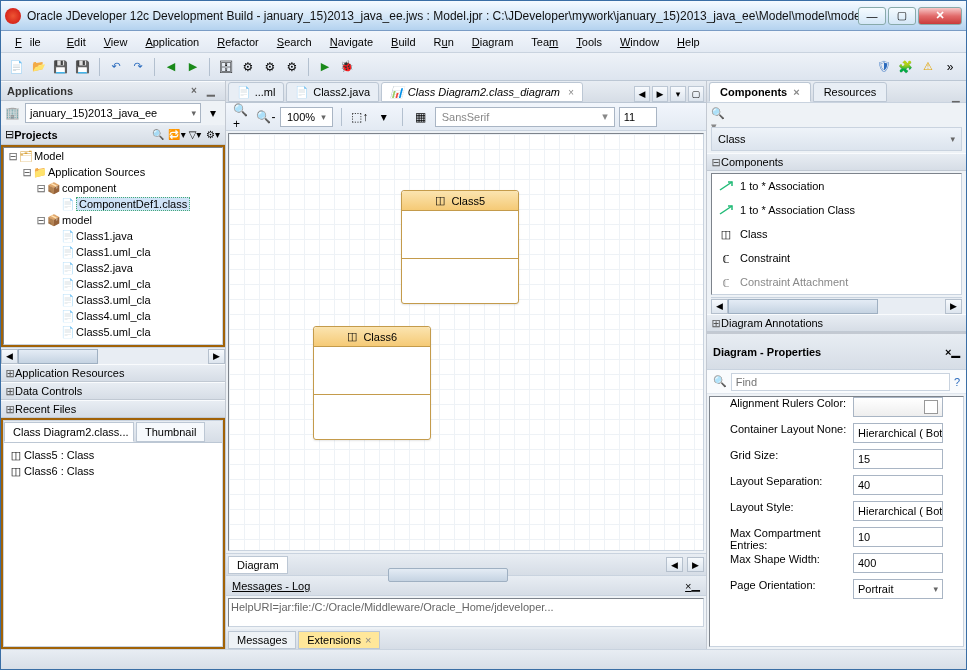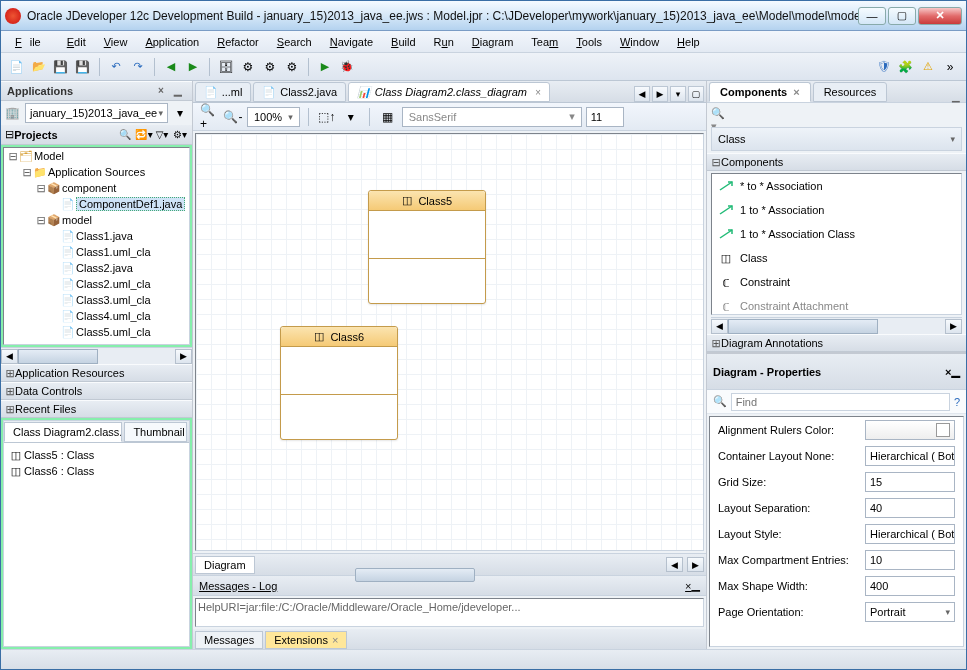--- a/index.html
+++ b/index.html
@@ -10,21 +10,21 @@
 .winbtns { display: flex; gap: 2px; }
 .winbtn { width: 28px; height: 18px; border: 1px solid #8aa; border-radius: 3px; background: linear-gradient(#f5fbff,#d4e7f7); display: flex; align-items: center; justify-content: center; font-size: 11px; }
 .winbtn.close { background: linear-gradient(#f7c7c7,#e26b6b,#c93a3a); color: #fff; width: 44px; font-weight: bold; }
 .menubar { height: 22px; background: linear-gradient(#f2f6fc,#e3eaf3); display: flex; align-items: center; padding: 0 6px; gap: 2px; border-bottom: 1px solid #c9d3df; }
 .menubar span { padding: 2px 8px; border-radius: 2px; }
 .menubar span u { text-decoration: underline; }
 .toolbar { height: 28px; background: linear-gradient(#eef2f8,#dde5ef); display: flex; align-items: center; padding: 0 6px; gap: 2px; border-bottom: 1px solid #bcc7d4; position: relative; }
 .tb-ico { width: 20px; height: 20px; border: 1px solid transparent; border-radius: 2px; display: flex; align-items: center; justify-content: center; font-size: 12px; }
 .tb-sep { width: 1px; height: 18px; background: #b3c0cf; margin: 0 4px; }
 .main-area { display: flex; height: calc(670px - 30px - 22px - 28px - 22px); }
-.left-col { width: 192px; display: flex; flex-direction: column; border-right: 1px solid #c3c9d2; background: #86efac; }
+.left-col { width: 225px; display: flex; flex-direction: column; border-right: 1px solid #c3c9d2; background: #a16207; }
 .panel-header { height: 20px; background: linear-gradient(#e8edf3,#d6dde6); border-top: 1px solid #f9fbfd; border-bottom: 1px solid #c1c9d3; display: flex; align-items: center; padding: 0 6px; font-weight: bold; color: #333; }
 .panel-header .spacer { flex: 1; }
 .panel-header .mini-ico { width: 12px; height: 12px; margin-left: 4px; font-size: 10px; color: #666; }
 .app-select-row { height: 24px; background: #eef2f6; display: flex; align-items: center; padding: 2px 4px; gap: 4px; }
 .app-select { flex: 1; height: 20px; border: 1px solid #a9b5c4; background: #fff; display: flex; align-items: center; padding: 0 4px; }
 .app-select .dd { margin-left: auto; font-size: 9px; color: #666; }
 .projects-bar { height: 20px; background: linear-gradient(#e8edf3,#d6dde6); display: flex; align-items: center; padding: 0 4px; border-bottom: 1px solid #c1c9d3; }
 .projects-bar .lbl { font-weight: bold; margin-right: auto; }
 .projects-bar .ico { width: 16px; height: 16px; margin-left: 2px; font-size: 10px; display: flex; align-items:center; justify-content:center; }
 .tree-area { flex: 0 0 auto; height: 198px; background: #fff; border: 1px inset #c9d3df; margin: 2px; overflow: auto; position: relative; }
@@ -91,21 +91,21 @@
 .accordion .plus { width:10px; text-align:center; color:#555; }
 .comp-list { background:#fff; border:1px inset #c9d3df; margin: 2px 4px; max-height: 142px; overflow:auto; }
 .comp-item { height: 24px; display:flex; align-items:center; gap:6px; padding:0 6px;}
 .comp-item .ic { width:16px; height:16px; display:flex; align-items:center; justify-content:center; }
 
 .props-panel { flex:1; display:flex; flex-direction:column; border-top:2px solid #c3c9d2; }
 .props-panel .hdr { height:36px; background: linear-gradient(#e8edf3,#d6dde6); display:flex; align-items:center; padding:0 6px; border-bottom:1px solid #c9d3df; font-weight:bold; }
 .props-panel .find-row { height:24px; display:flex; align-items:center; padding:0 6px; gap:4px; background:#f9fbfd; border-bottom:1px solid #e1e7ee; }
 .props-panel .find-row input { flex:1; border:1px solid #c9d3df; height:18px; padding:0 4px; color:#888; }
 .props-body { flex:1; background:#fff; margin:2px; border:1px inset #c9d3df; overflow:auto; }
-.prop-row { height: 26px; display:flex; align-items:center; padding:0 8px; }
+.prop-row { height: 26px; display:flex; padding:0 20px; }
 .prop-row .k { flex:1; }
 .prop-row .v { width: 90px; height:20px; border:1px solid #a9b5c4; background:#fff; display:flex; align-items:center; padding:0 4px; overflow:hidden; white-space:nowrap; }
 .prop-row .v.dd:after { content:"▾"; margin-left:auto; font-size:9px; color:#666; }
 
 .statusbar { height:22px; background: linear-gradient(#e8edf3,#d6dde6); border-top:1px solid #c9d3df; }
 
 .ic-folder { color:#d8a23b; } 
 .ic-pkg { color:#c98d2a; }
 .ic-java { color:#3a80c3; }
 .ic-uml { color:#888; }
@@ -227,21 +227,21 @@
           <span class="ic ic-folder">📁</span>
           <span class="lbl">Application Sources</span>
         </div>
       <div class="tree-row" style="padding-left:32px">
           <span class="tw">⊟</span>
           <span class="ic ic-pkg">📦</span>
           <span class="lbl">component</span>
         </div>
       <div class="tree-row sel" style="padding-left:56px">
           <span class="ic">📄</span>
-          <span class="lbl">ComponentDef1.java</span>
+          <span class="lbl">ComponentDef1.class</span>
         </div>
       <div class="tree-row" style="padding-left:32px">
           <span class="tw">⊟</span>
           <span class="ic ic-pkg">📦</span>
           <span class="lbl">model</span>
         </div>
       <div class="tree-row" style="padding-left:56px">
           <span class="ic ic-java">📄</span>
           <span class="lbl">Class1.java</span>
         </div>
@@ -429,29 +429,20 @@
         <span>Components</span>
       </div>
     <div class="comp-list">
       <div class="comp-item">
           <span class="ic">
             <svg class="assoc" viewBox="0 0 16 16">
               <line x1="2" y1="12" x2="14" y2="4" stroke="#2b7" stroke-width="1.5"></line>
               <polyline points="10,4 14,4 14,8" fill="none" stroke="#2b7" stroke-width="1.5"></polyline>
             </svg>
           </span>
-          <span>* to * Association</span>
-        </div>
-      <div class="comp-item">
-          <span class="ic">
-            <svg class="assoc" viewBox="0 0 16 16">
-              <line x1="2" y1="12" x2="14" y2="4" stroke="#2b7" stroke-width="1.5"></line>
-              <polyline points="10,4 14,4 14,8" fill="none" stroke="#2b7" stroke-width="1.5"></polyline>
-            </svg>
-          </span>
           <span>1 to * Association</span>
         </div>
       <div class="comp-item">
           <span class="ic">
             <svg class="assoc" viewBox="0 0 16 16">
               <line x1="2" y1="12" x2="14" y2="4" stroke="#2b7" stroke-width="1.5"></line>
               <polyline points="10,4 14,4 14,8" fill="none" stroke="#2b7" stroke-width="1.5"></polyline>
             </svg>
           </span>
           <span>1 to * Association Class</span>

